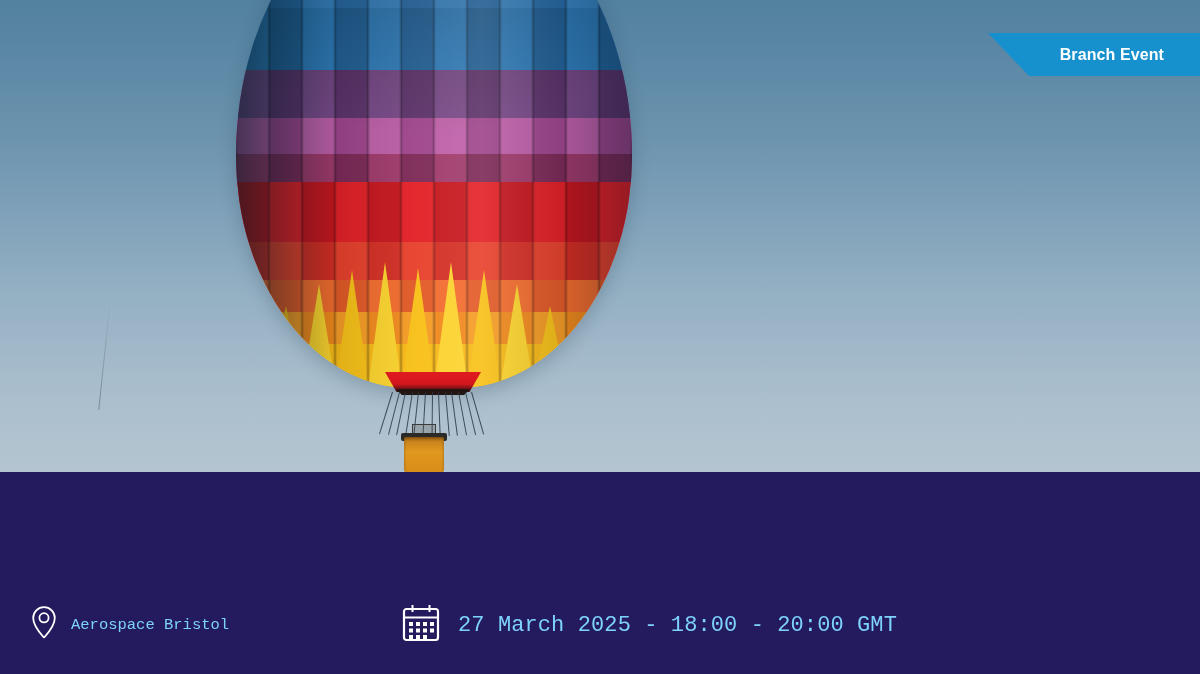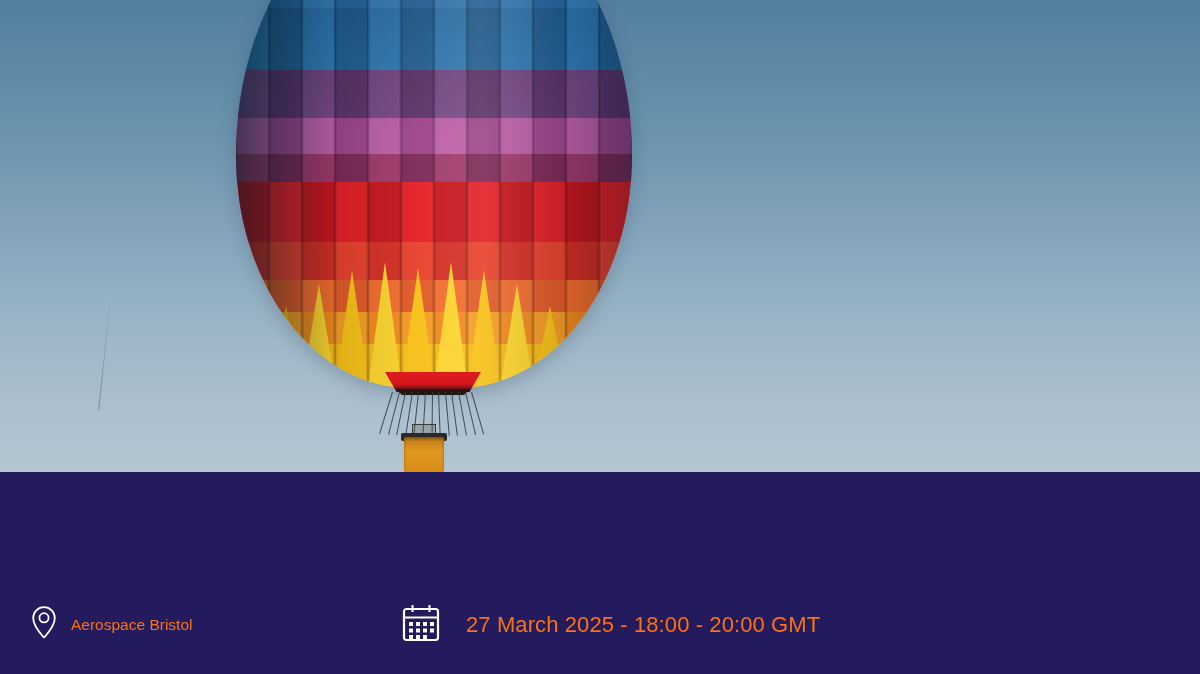--- a/index.html
+++ b/index.html
@@ -249,26 +249,27 @@
   .meta-item {
     display: flex;
     align-items: center;
   }
   .meta-item.venue { width: 370px; }
   .meta-icon {
     display: block;
     flex: 0 0 auto;
   }
   .meta-text {
-    color: #f97316;
+    color: #7dd3fc;
     font-size: 16.5px;
     white-space: nowrap;
+    font-family: Liberation Mono, monospace;
   }
   .venue .meta-text { margin-left: 13px; font-size: 15.5px; }
-  .when  .meta-text { margin-left: 24px; font-size: 22px; letter-spacing: .1px; }
+  .when  .meta-text { margin-left: 16px; font-size: 22px; letter-spacing: .1px; }
 </style>
 </head>
 <body>
 
 <div class="banner">
 
   <div class="photo">
 
     <div class="trail"></div>
 
@@ -416,20 +417,23 @@
         <i style="left:52.8px;transform:rotate(-4.955999999999999deg)"></i>
         <i style="left:59.4px;transform:rotate(-7.727999999999999deg)"></i>
         <i style="left:66px;transform:rotate(-10.5deg)"></i>
         <i style="left:72.6px;transform:rotate(-13.271999999999997deg)"></i>
         <i style="left:79.19999999999999px;transform:rotate(-16.043999999999993deg)"></i>
       </div>
     <div class="burner"></div>
     <div class="basket-top"></div>
     <div class="basket"></div>
 
+    <div class="ribbon">
+      <span class="ribbon-label">Branch Event</span>
+    </div>
   </div>
 
   <div class="footer">
 
 
     <div class="meta">
 
       <div class="meta-item venue">
         <span class="meta-icon">
           <svg width="28" height="36" viewBox="0 0 28 36" fill="none">

